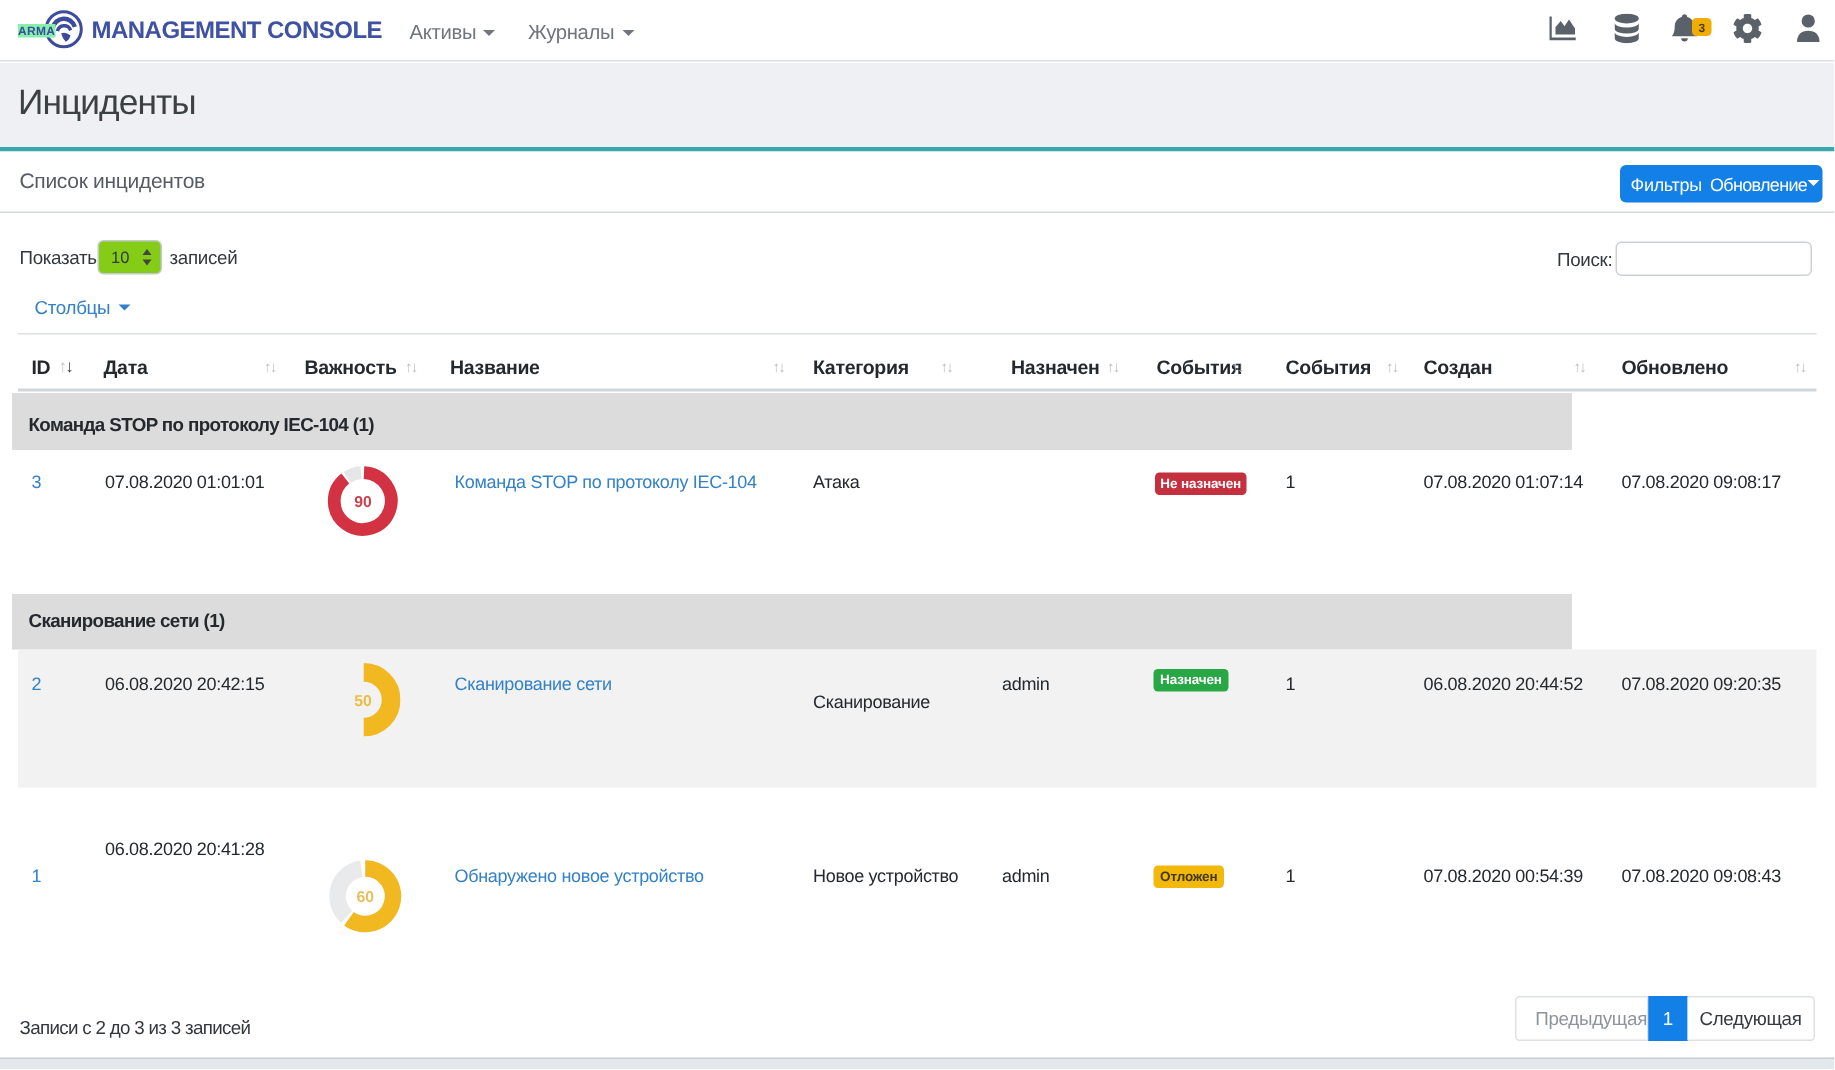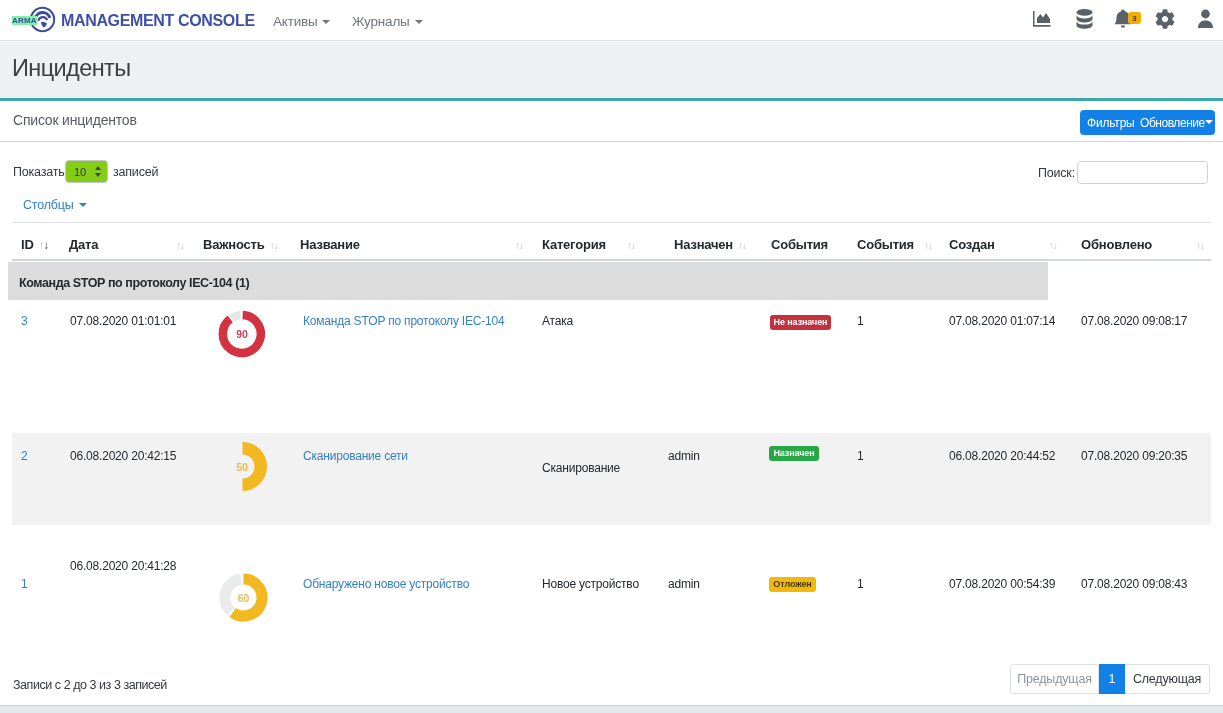--- a/index.html
+++ b/index.html
@@ -44,21 +44,21 @@
 .sort { position:absolute; font-size:10px; letter-spacing:-1.2px; color:#bcc1c6; font-weight:normal; }
 .grp { position:absolute; left:8px; width:1040px; background:#dcdcdc;padding-left:48px; }
 .grp span { position:absolute; left:11px; font-size:12.5px; font-weight:bold; color:#24292e; letter-spacing:-0.4px; }
 .cell { position:absolute; font-size:12px; color:#24292e; letter-spacing:-0.2px; white-space:nowrap; }
 .link { color:#3381c8; }
 .badge { position:absolute; border-radius:3px; color:#fff; font-size:9px; font-weight:bold; text-align:center; letter-spacing:-0.1px; }
 
 
 #info { position:absolute; left:13px; top:678px; font-size:12.5px; color:#33383d; letter-spacing:-0.45px; }
 #pgn { position:absolute; left:1010px; top:664px; height:30px; font-size:12.5px; }
-#pgn .p { position:absolute; left:0; top:0; width:89px; height:30px; border:1px solid #dde1e5; border-radius:3px 0 0 3px; background:#fff; color:#8d959c; text-align:center; line-height:28px; letter-spacing:-0.2px;}
+#pgn .p { position:absolute; left:0; top:0; width:89px; height:30px; border:1px solid #dde1e5; border-radius:3px 0 0 3px; background:#fff; color:#8d959c; text-align:right; line-height:28px; letter-spacing:-0.2px;}
 #pgn .a { position:absolute; left:89px; top:0; width:26px; height:30px; background:#1380e8; border:1px solid #1380e8; color:#fff; text-align:center; line-height:28px; }
 #pgn .n { position:absolute; left:115px; top:0; width:85px; height:30px; border:1px solid #dde1e5; border-left:none; border-radius:0 3px 3px 0; background:#fff; color:#33383d; text-align:center; line-height:28px; letter-spacing:-0.2px;}
 </style>
 </head>
 <body>
 <div id="page">
 
 <div id="navbar"></div>
 <span class="abs" style="left:12px; top:16px; font-size:8px; font-weight:bold; color:#3c4b9c; letter-spacing:0.2px; background:#86efac; z-index:3;">ARMA</span>
 <svg class="abs" style="left:29px; top:6px; z-index:2;" width="27" height="27" viewBox="0 0 27 27">
@@ -152,20 +152,23 @@
   <path d="M 24.66 5.01 A 19 19 0 1 1 12.21 8.95" fill="none" stroke="#d23241" stroke-width="8.5"></path>
   <text x="24" y="28" font-size="10.5" fill="#c94250" text-anchor="middle" font-weight="bold">90</text>
 </svg>
 <span class="cell link" style="left:303px; top:314px;">Команда STOP по протоколу IEC-104</span>
 <span class="cell" style="left:542px; top:314px;">Атака</span>
 <div class="badge" style="left:770px; top:315px; width:61px; height:15px; line-height:15px; background:#c5303e;">Не назначен</div>
 <span class="cell" style="left:857px; top:314px;">1</span>
 <span class="cell" style="left:949px; top:314px;">07.08.2020 01:07:14</span>
 <span class="cell" style="left:1081px; top:314px;">07.08.2020 09:08:17</span>
 
+<div class="grp" style="top:396px; height:37px;">
+      <span style="top:11px;">Сканирование сети (1)</span>
+    </div>
 <div class="abs" style="left:12px; top:433px; width:1199px; height:92px; background:#f2f2f2;"></div>
 <span class="cell link" style="left:21px; top:449px;">2</span>
 <span class="cell" style="left:70px; top:449px;">06.08.2020 20:42:15</span>
 <svg class="abs" style="left:218px; top:442px;" width="49" height="49" viewBox="0 0 49 49">
   <path d="M 24.5 6.25 A 18.25 18.25 0 0 1 24.5 42.75" fill="none" stroke="#f2b822" stroke-width="12.5"></path>
   <text x="24" y="28.5" font-size="10.5" fill="#edbc42" text-anchor="middle" font-weight="bold">50</text>
 </svg>
 <span class="cell link" style="left:303px; top:449px;">Сканирование сети</span>
 <span class="cell" style="left:542px; top:449px;margin-top:12px;">Сканирование</span>
 <span class="cell" style="left:668px; top:449px;">admin</span>

